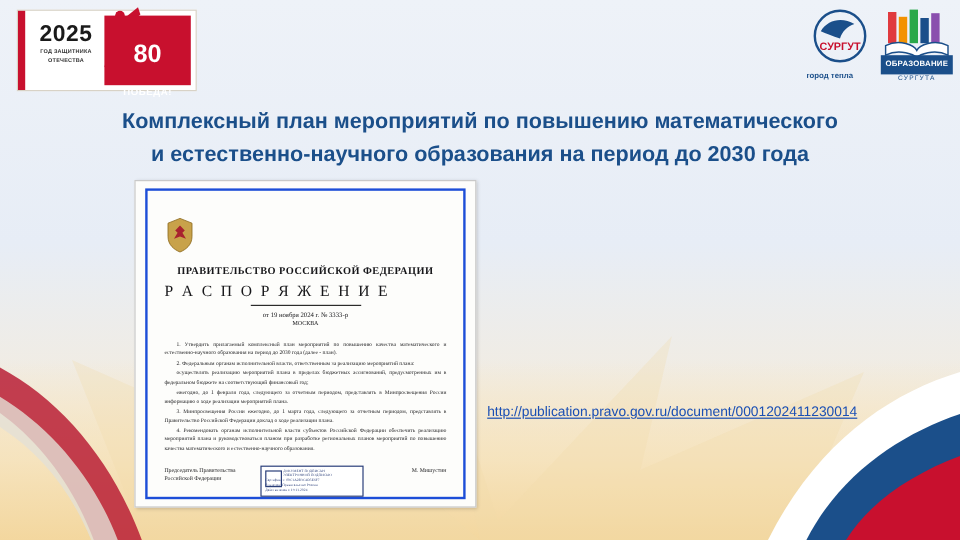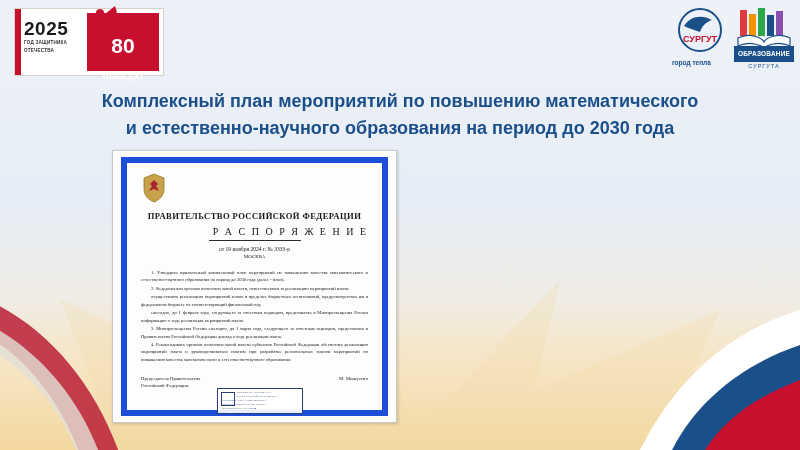--- a/index.html
+++ b/index.html
@@ -54,21 +54,21 @@
   .logo-80 .red-bar {
     position: absolute;
     left: 0; top: 0; bottom: 0;
     width: 6px;
     background: #c8102e;
   }
   .l80-left {
     position: absolute;
     left: 9px; top: 10px;
     width: 62px;
-    text-align: left;
+    text-align: center;
     line-height: 1;
   }
   .l80-year {
     font-size: 19px;
     font-weight: bold;
     color: #1a1a1a;
     letter-spacing: .5px;
   }
   .l80-sub {
     margin-top: 3px;
@@ -158,39 +158,39 @@
     left: 112px; top: 150px;
     width: 283px; height: 271px;
     background: #fdfdfb;
     border: 1px solid #c9c9c9;
     box-shadow: 1px 1px 3px rgba(0,0,0,.18);
     overflow: hidden;
   }
   .doc-inner {
     position: absolute;
     left: 8px; top: 6px; right: 8px; bottom: 6px;
-    border: 6px solid #1d4ed8;
-    padding: 6px 14px;
+    border: 2px solid #1d4ed8;
+    padding: 18px 14px;
   }
   .doc-emblem {
     width: 26px; height: 30px;
     margin: 4px auto 4px;
   }
   .doc-h1 {
     text-align: center;
     font-family: "Liberation Serif", serif;
     font-size: 8.6px;
     font-weight: bold;
     letter-spacing: .4px;
     color: #17171a;
   }
   .doc-h2 {
-    text-align: right;
-    font-family: "Liberation Serif", serif;
-    font-size: 10px;
+    text-align: left;
+    font-family: "Liberation Serif", serif;
+    font-size: 13px;
     letter-spacing: 2px;
     color: #17171a;
     margin-top: 5px;
   }
   .doc-rule {
     width: 92px; height: 1px;
     background: #2b2b2b;
     margin: 3px auto 0;
   }
   .doc-date {
@@ -375,14 +375,15 @@
     <div class="doc-stamp">
       <div class="st-mark"></div>
       <div class="st-line" style="padding-left:15px;">ДОКУМЕНТ ПОДПИСАН</div>
       <div class="st-line" style="padding-left:15px;">ЭЛЕКТРОННОЙ ПОДПИСЬЮ</div>
       <div class="st-line">Сертификат: 00С1А2В3С4D5E6F7</div>
       <div class="st-line">Владелец: Правительство России</div>
       <div class="st-line">Действителен с 19.11.2024</div>
     </div>
   </div>
 
+  <a class="doc-link" href="#">http://publication.pravo.gov.ru/document/0001202411230014</a>
 
 </div>
 
 </body></html>

